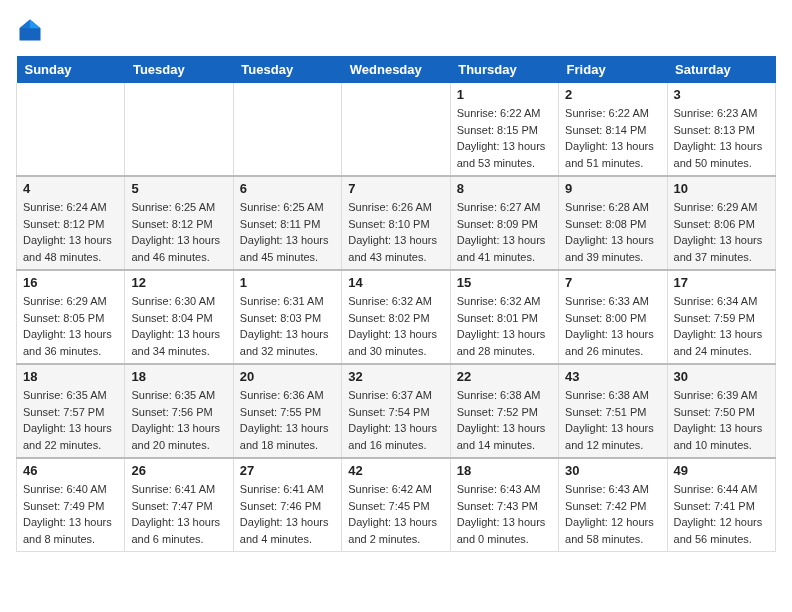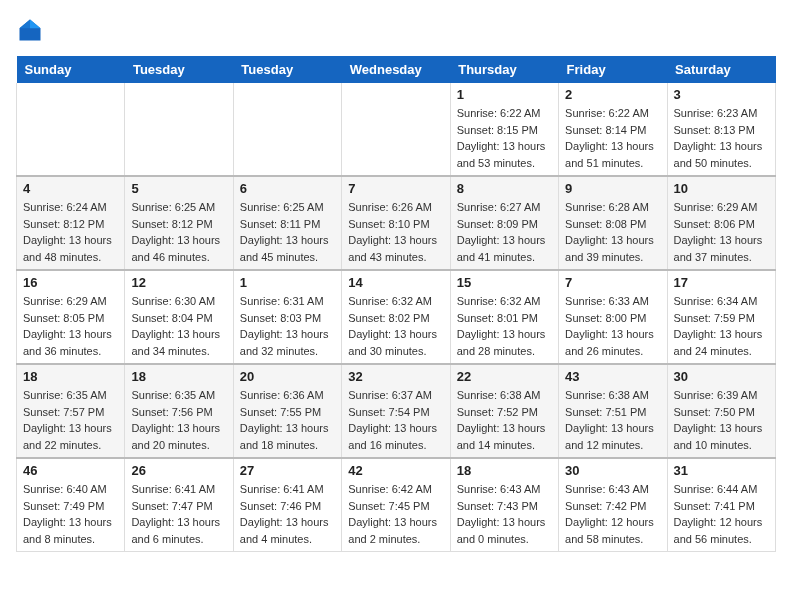--- a/index.html
+++ b/index.html
@@ -258,18 +258,18 @@
         </td>
         <td>
           <span class="day-number">18</span>
           <div class="day-info">Sunrise: 6:43 AM<br>Sunset: 7:43 PM<br>Daylight: 13 hours<br>and 0 minutes.</div>
         </td>
         <td>
           <span class="day-number">30</span>
           <div class="day-info">Sunrise: 6:43 AM<br>Sunset: 7:42 PM<br>Daylight: 12 hours<br>and 58 minutes.</div>
         </td>
         <td>
-          <span class="day-number">31</span>
+          <span class="day-number">49</span>
           <div class="day-info">Sunrise: 6:44 AM<br>Sunset: 7:41 PM<br>Daylight: 12 hours<br>and 56 minutes.</div>
         </td>
       </tr>
     </tbody>
 </table>
 
 </body></html>

